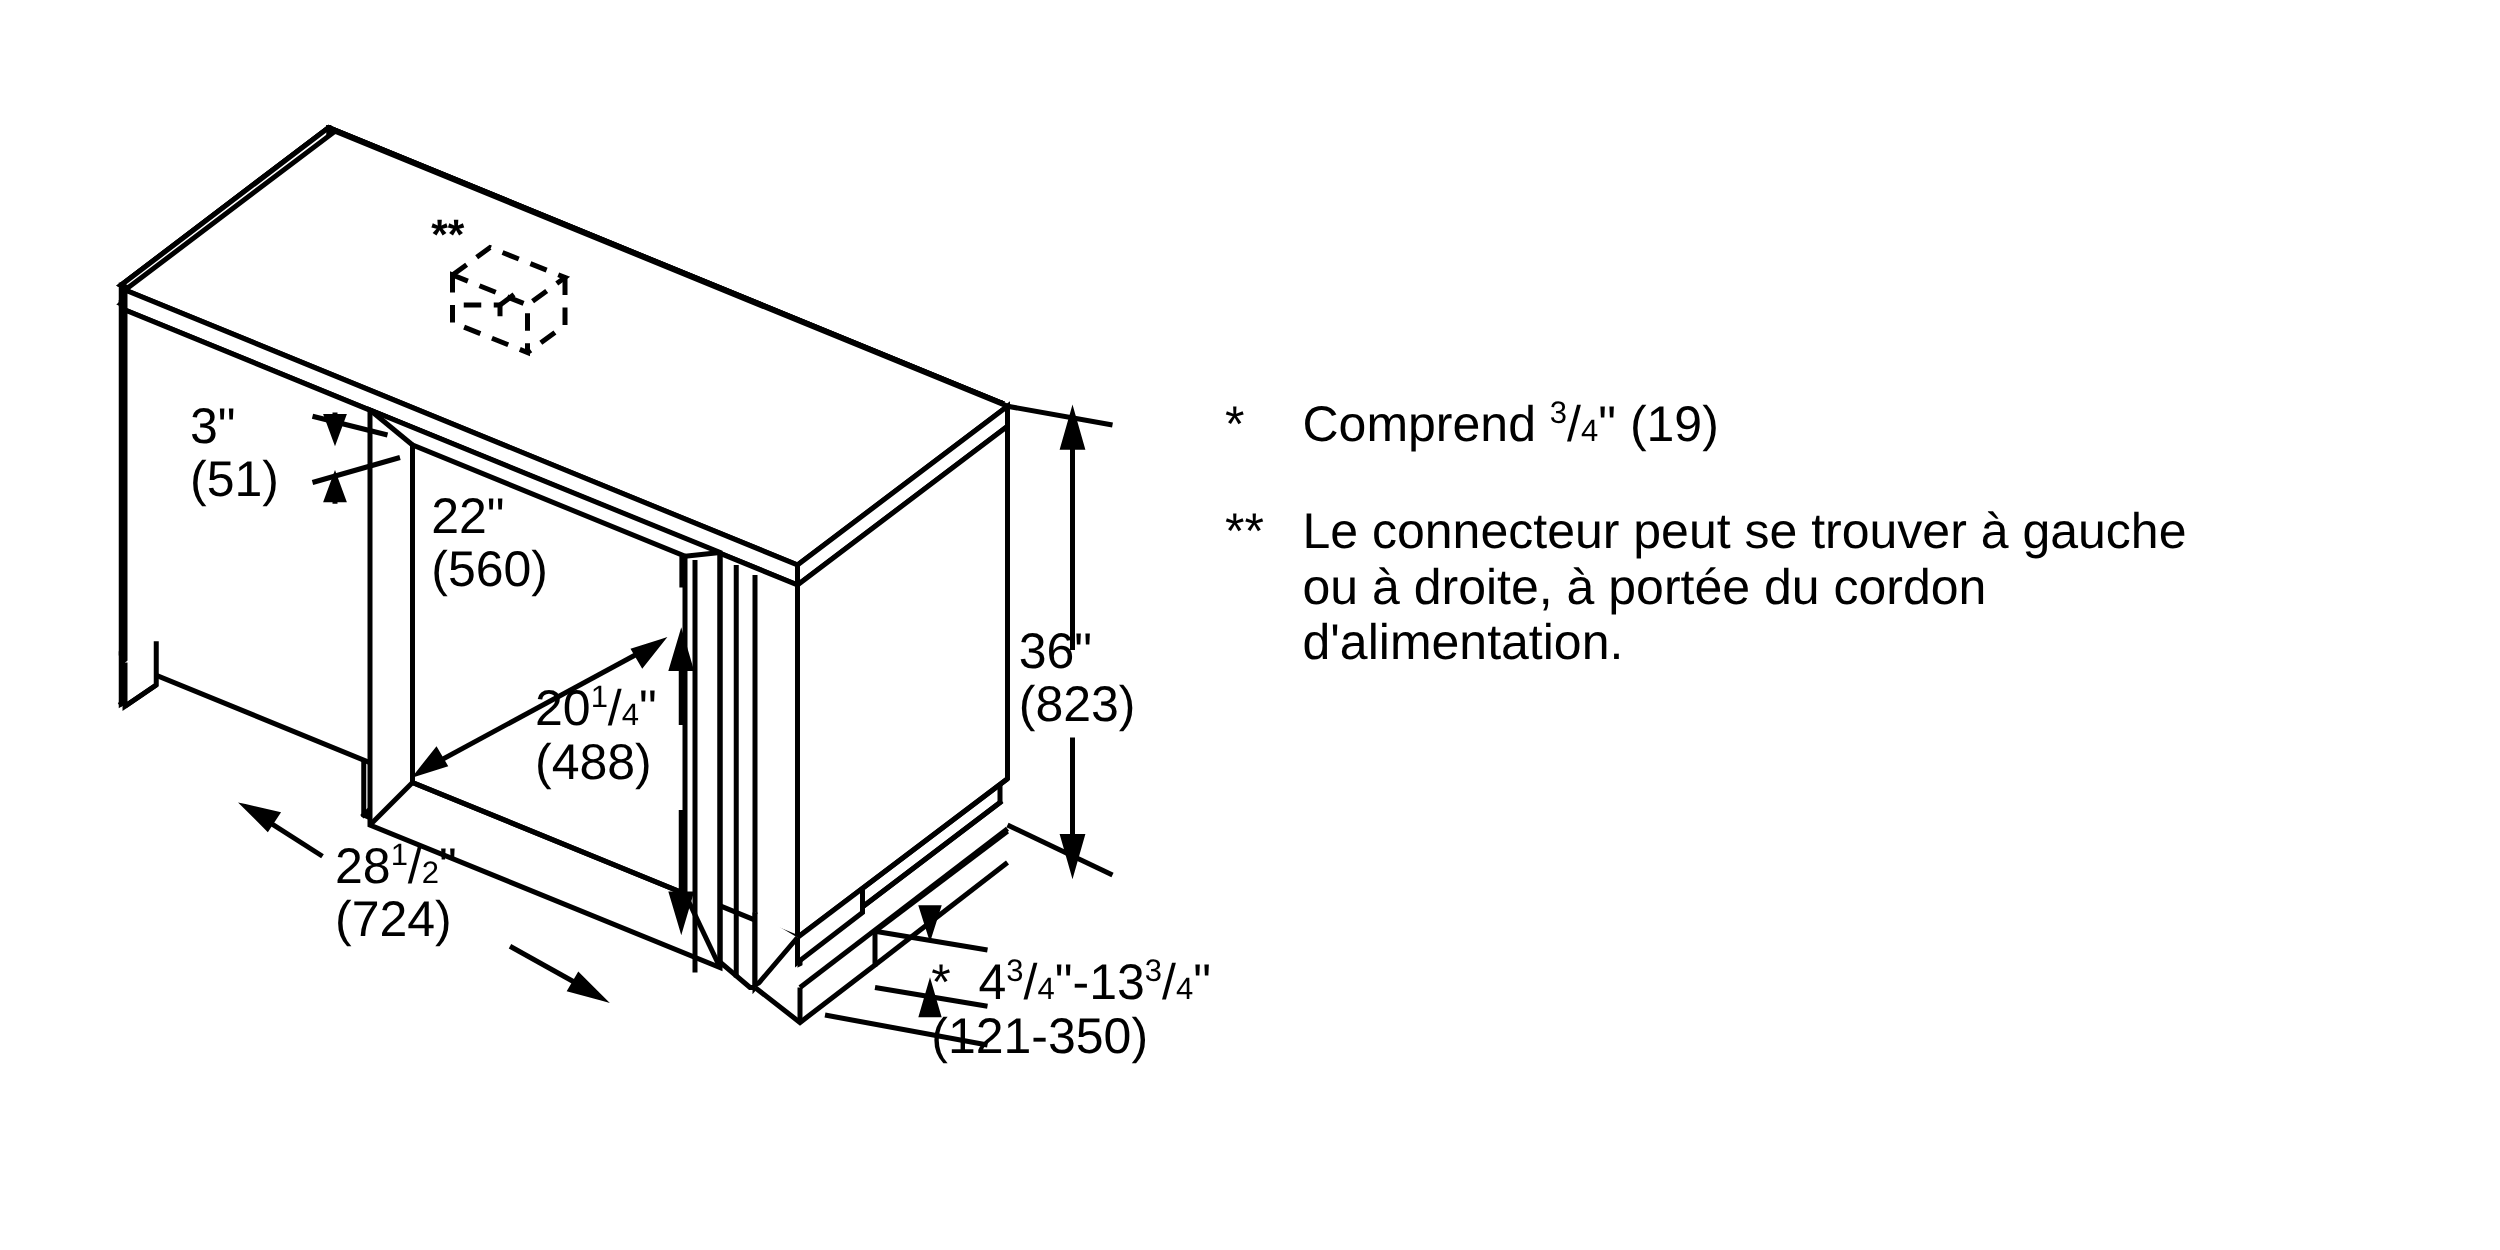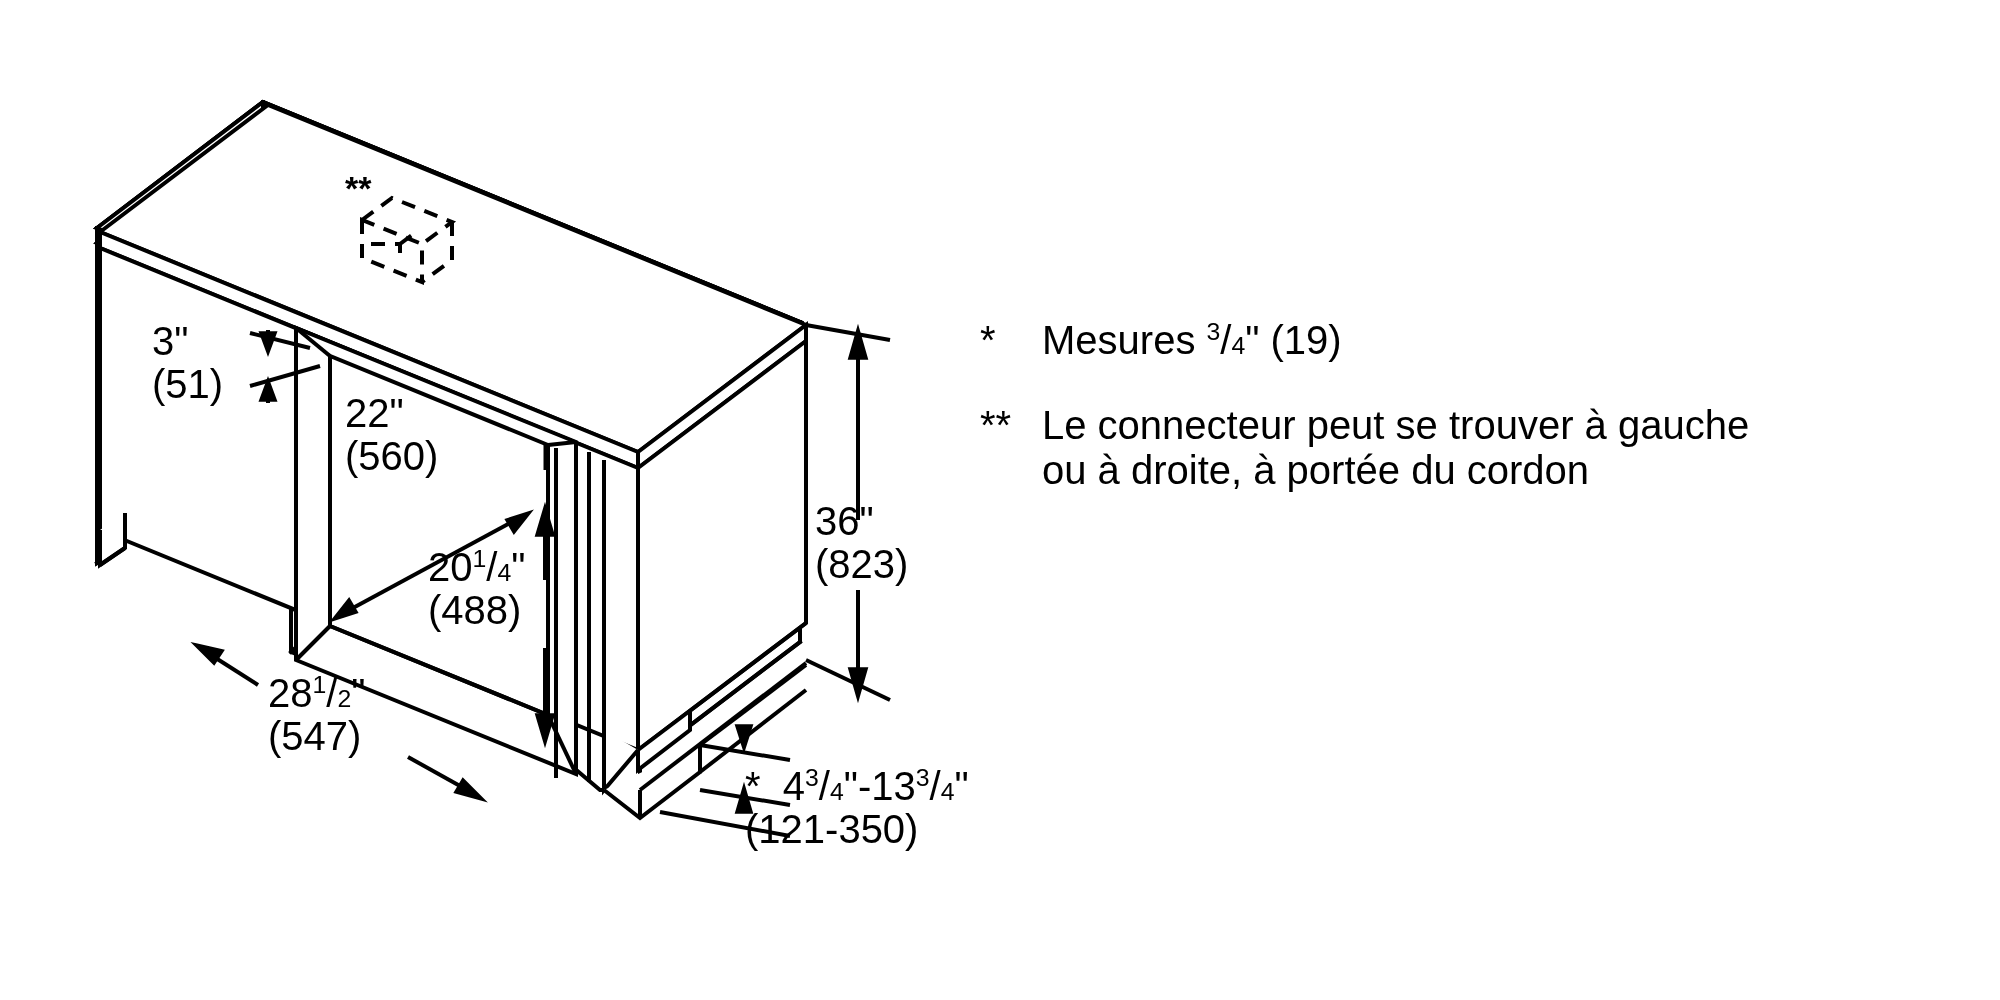--- a/index.html
+++ b/index.html
@@ -241,21 +241,21 @@
     <div>
       <span>20</span><sup class="num">1</sup>/<sub class="den">4</sub><span>"</span>
     </div>
     <div>(488)</div>
   </div>
 
   <div class="dimtext" style="left:268px; top:672px; text-align:left;">
     <div>
       <span>28</span><sup class="num">1</sup>/<sub class="den">2</sub><span>"</span>
     </div>
-    <div>(547)</div>
+    <div>(724)</div>
   </div>
 
   <div class="dimtext" style="left:815px; top:500px; text-align:left;">
     <div>36"</div>
     <div>(823)</div>
   </div>
 
   <div class="dimtext" style="left:745px; top:765px; text-align:left;">
     <div>
       <span class="starmark">*</span>&nbsp;&nbsp;<span>4</span><sup class="num">3</sup>/<sub class="den">4</sub><span>"-</span><span>13</span><sup class="num">3</sup>/<sub class="den">4</sub><span>"</span>
@@ -265,28 +265,29 @@
 
   <div class="dimtext" style="left:345px; top:170px; font-size:34px; font-weight:700;">
     <span>**</span>
   </div>
 
   <div class="notes">
 
     <div class="note-row">
       <div class="note-mark">*</div>
       <div class="note-body">
-        <span>Mesures </span><sup class="num">3</sup>/<sub class="den">4</sub><span>" (19)</span>
+        <span>Comprend </span><sup class="num">3</sup>/<sub class="den">4</sub><span>" (19)</span>
       </div>
     </div>
 
     <div class="note-row">
       <div class="note-mark">**</div>
       <div class="note-body">
         <div>Le connecteur peut se trouver à gauche</div>
         <div>ou à droite, à portée du cordon</div>
+        <div>d'alimentation.</div>
       </div>
     </div>
 
   </div>
 
 
 </div>
 
 </body></html>

